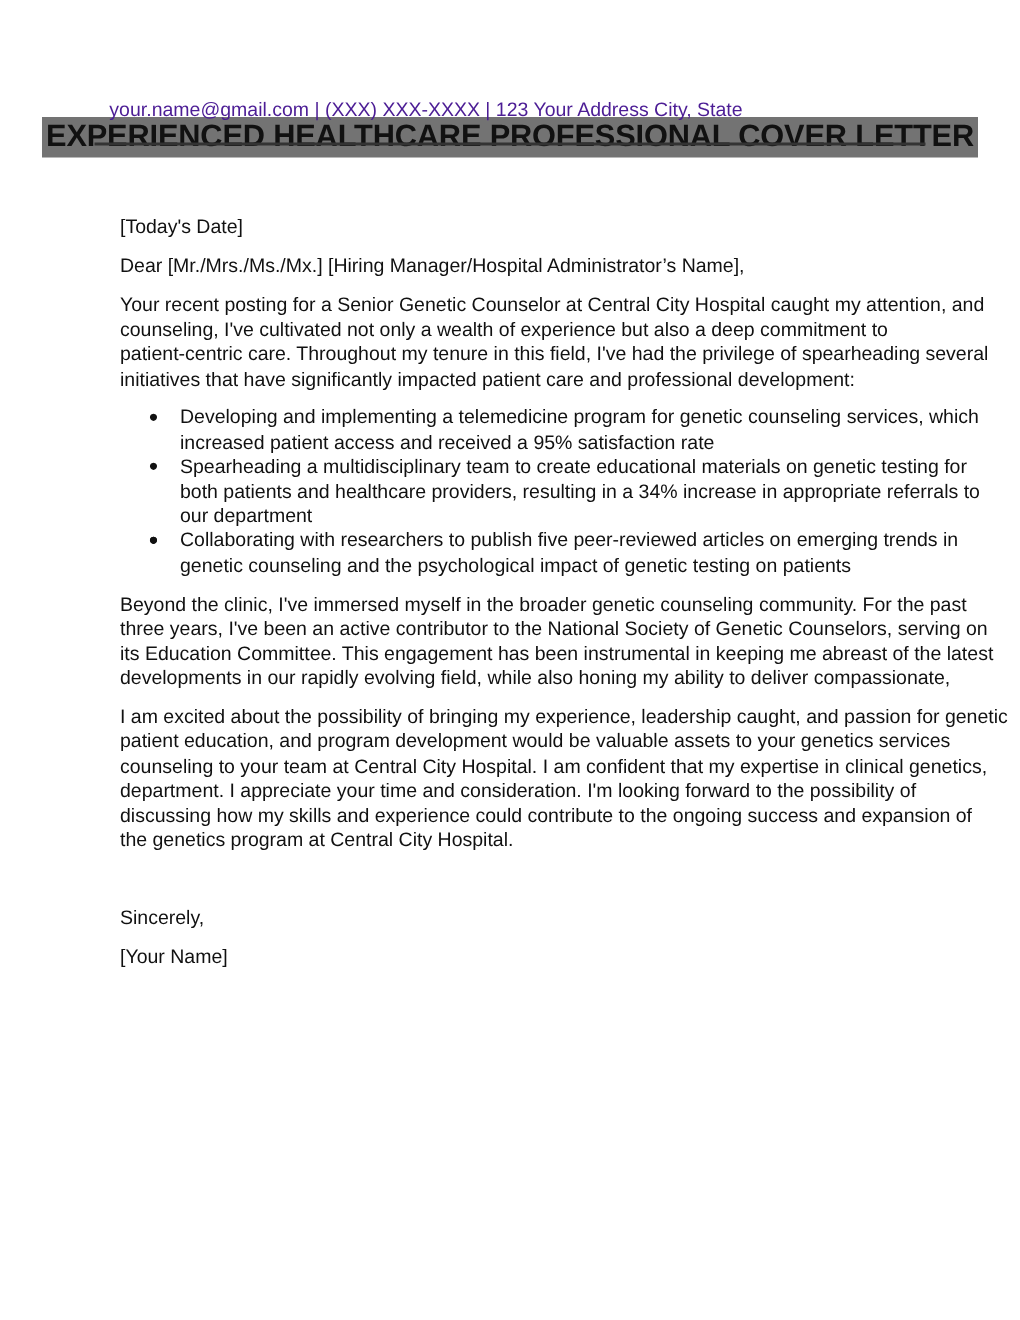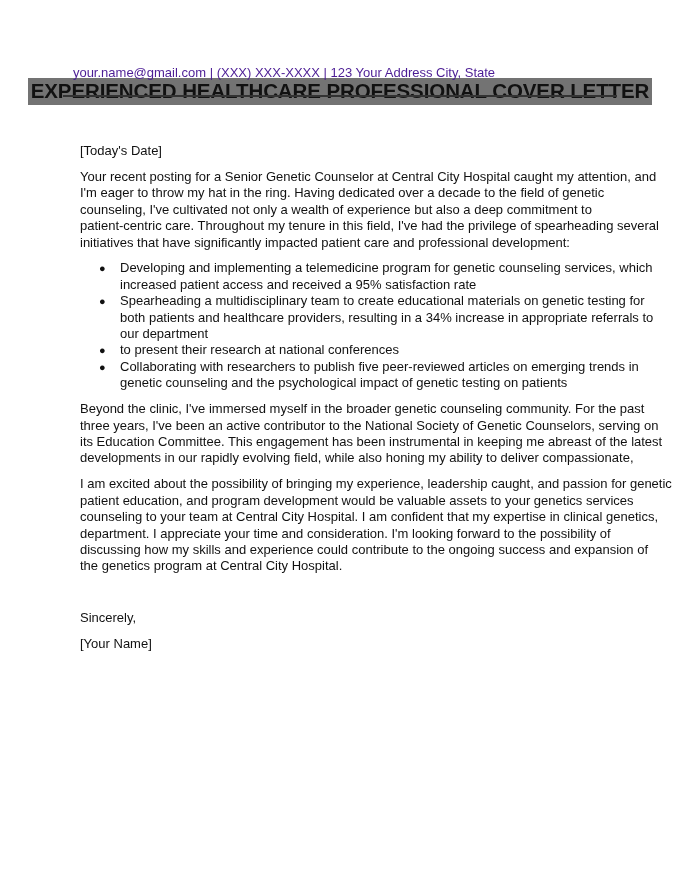--- a/index.html
+++ b/index.html
@@ -30,44 +30,43 @@
   </div>
   <div class="contact">your.name@gmail.com | (XXX) XXX-XXXX | 123 Your Address City, State</div>
   <div class="rule"></div>
 
   <div class="body">
     <div class="block">
       <span class="line">[Today's Date]</span>
     </div>
 
 
+    <div class="salutation">Dear [Mr./Mrs./Ms./Mx.] [Hiring Manager/Hospital Administrator’s Name],</div>
 
     <div class="block">
       <span class="line">Your recent posting for a Senior Genetic Counselor at Central City Hospital caught my attention, and</span>
-      <span class="line">I'm eager to throw my hat in the ring. Having dedicated over a decade to the field of genetic</span>
       <span class="line">counseling, I've cultivated not only a wealth of experience but also a deep commitment to</span>
       <span class="line">patient-centric care. Throughout my tenure in this field, I've had the privilege of spearheading several</span>
       <span class="line">initiatives that have significantly impacted patient care and professional development:</span>
     </div>
 
     <ul class="bullets">
       <li>
         <span class="dot">●</span>
         <span class="line">Developing and implementing a telemedicine program for genetic counseling services, which</span>
         <span class="line">increased patient access and received a 95% satisfaction rate</span>
       </li>
       <li>
         <span class="dot">●</span>
         <span class="line">Spearheading a multidisciplinary team to create educational materials on genetic testing for</span>
         <span class="line">both patients and healthcare providers, resulting in a 34% increase in appropriate referrals to</span>
         <span class="line">our department</span>
       </li>
       <li>
         <span class="dot">●</span>
-        <span class="line">to present their research at national conferences</span>
       </li>
       <li>
         <span class="dot">●</span>
         <span class="line">Collaborating with researchers to publish five peer-reviewed articles on emerging trends in</span>
         <span class="line">genetic counseling and the psychological impact of genetic testing on patients</span>
       </li>
     </ul>
 
     <div class="block">
       <span class="line">Beyond the clinic, I've immersed myself in the broader genetic counseling community. For the past</span>

